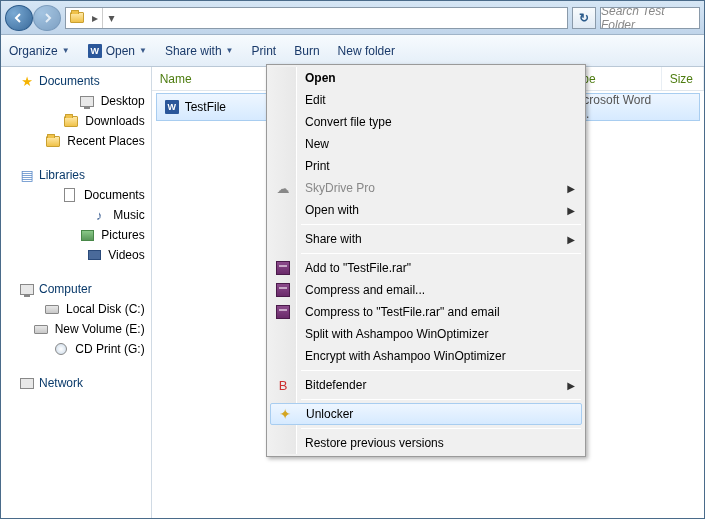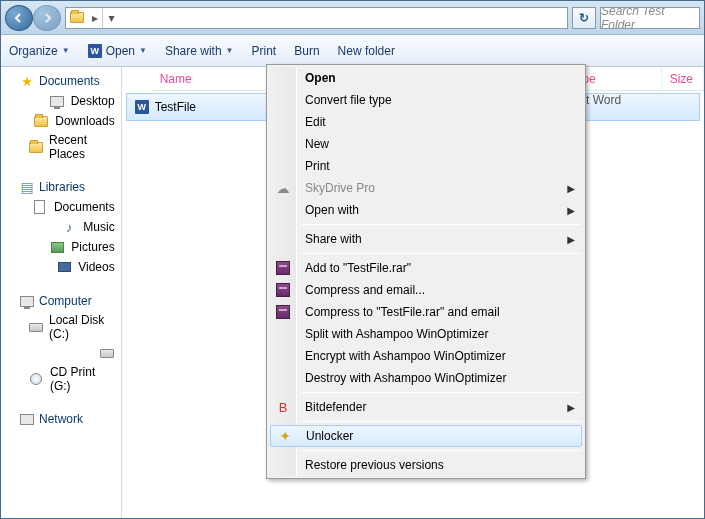--- a/index.html
+++ b/index.html
@@ -25,21 +25,21 @@
   .sidebar { width: 178px; border-right: 1px solid #d0dae4; padding-top: 4px; }
   .side-group { margin-bottom: 14px; }
   .side-head { display: flex; align-items: center; gap: 4px; padding: 2px 6px 2px 18px; color: #0a3a6a; }
   .side-item { display: flex; align-items: center; gap: 6px; padding: 2px 6px 2px 28px; color: #000; justify-content: flex-end; }
   .icon { width: 16px; height: 16px; display: inline-flex; align-items: center; justify-content: center; font-size: 13px; }
   .star { color: #f5b301; }
   .folder-mini { width:14px;height:11px;background:linear-gradient(#ffe9a8,#f0c24a);border:1px solid #caa030;border-radius:1px;position:relative;}
   .folder-mini::before{content:"";position:absolute;top:-3px;left:0;width:6px;height:3px;background:#f0c24a;border:1px solid #caa030;border-bottom:none;border-radius:1px 1px 0 0;}
   
   .content { flex: 1; display: flex; flex-direction: column; position: relative; }
-  .col-head { height: 24px; border-bottom: 1px solid #e0e6ec; display: flex; align-items: center; color: #ec4899; margin-left: 30px; }
+  .col-head { height: 24px; border-bottom: 1px solid #e0e6ec; display: flex; align-items: center; color: #4d7c0f; }
   .col-head .col { padding: 0 8px; border-right: 1px solid #e8eef4; height:100%; display:flex;align-items:center;}
   .col-name { flex: 0 0 410px; }
   .col-type { flex: 0 0 100px; }
   .col-size { flex: 1; text-align:right; padding-right:10px !important;}
   .file-row { height: 28px; display: flex; align-items: center; background: linear-gradient(to bottom, #eef6ff, #d6eaff); border: 1px solid #a8cdf0; margin: 2px 4px 0 4px; }
   .file-row .cell { padding: 0 8px; display:flex;align-items:center;gap:6px;}
   .cell-name { flex: 0 0 406px; }
   .cell-type { flex: 0 0 100px; color:#555;}
   
   .ctx-menu { position: absolute; left: 266px; top: 64px; width: 320px; background: #f0f0f0; border: 1px solid #9a9a9a; box-shadow: 2px 2px 4px rgba(0,0,0,0.3); padding: 2px; z-index: 100; }
@@ -182,20 +182,21 @@
         <div class="side-item">
             <span class="icon">
               <span class="drive-icon"></span>
             </span>
             <span>Local Disk (C:)</span>
           </div>
         <div class="side-item">
             <span class="icon">
               <span class="drive-icon"></span>
             </span>
+            <span>New Volume (E:)</span>
           </div>
         <div class="side-item">
             <span class="icon">
               <span class="cd-icon"></span>
             </span>
             <span>CD Print (G:)</span>
           </div>
       </div>
       <div class="side-group">
         <div class="side-head">
@@ -219,22 +220,22 @@
             <span>TestFile</span>
           </div>
         <div class="cell cell-type">Microsoft Word D...</div>
       </div>
     </div>
   </div>
 
   <div class="ctx-menu">
     <div class="ctx-gutter"></div>
     <div class="ctx-item bold">Open</div>
+    <div class="ctx-item">Edit</div>
     <div class="ctx-item">Convert file type</div>
-    <div class="ctx-item">Edit</div>
     <div class="ctx-item">New</div>
     <div class="ctx-item">Print</div>
     <div class="ctx-item disabled">
         <span class="ctx-icon cloud-icon">☁</span>
         <span>SkyDrive Pro</span>
         <span class="ctx-arrow">▶</span>
       </div>
     <div class="ctx-item">
         <span>Open with</span>
         <span class="ctx-arrow">▶</span>
@@ -258,21 +259,20 @@
         <span>Compress and email...</span>
       </div>
     <div class="ctx-item">
         <span class="ctx-icon">
           <span class="rar-icon"></span>
         </span>
         <span>Compress to "TestFile.rar" and email</span>
       </div>
     <div class="ctx-item">Split with Ashampoo WinOptimizer</div>
     <div class="ctx-item">Encrypt with Ashampoo WinOptimizer</div>
-    <div class="ctx-item">Destroy with Ashampoo WinOptimizer</div>
     <div class="ctx-sep"></div>
     <div class="ctx-item">
         <span class="ctx-icon book-icon">B</span>
         <span>Bitdefender</span>
         <span class="ctx-arrow">▶</span>
       </div>
     <div class="ctx-sep"></div>
     <div class="ctx-item hover">
         <span class="ctx-icon key-icon">✦</span>
         <span>Unlocker</span>

